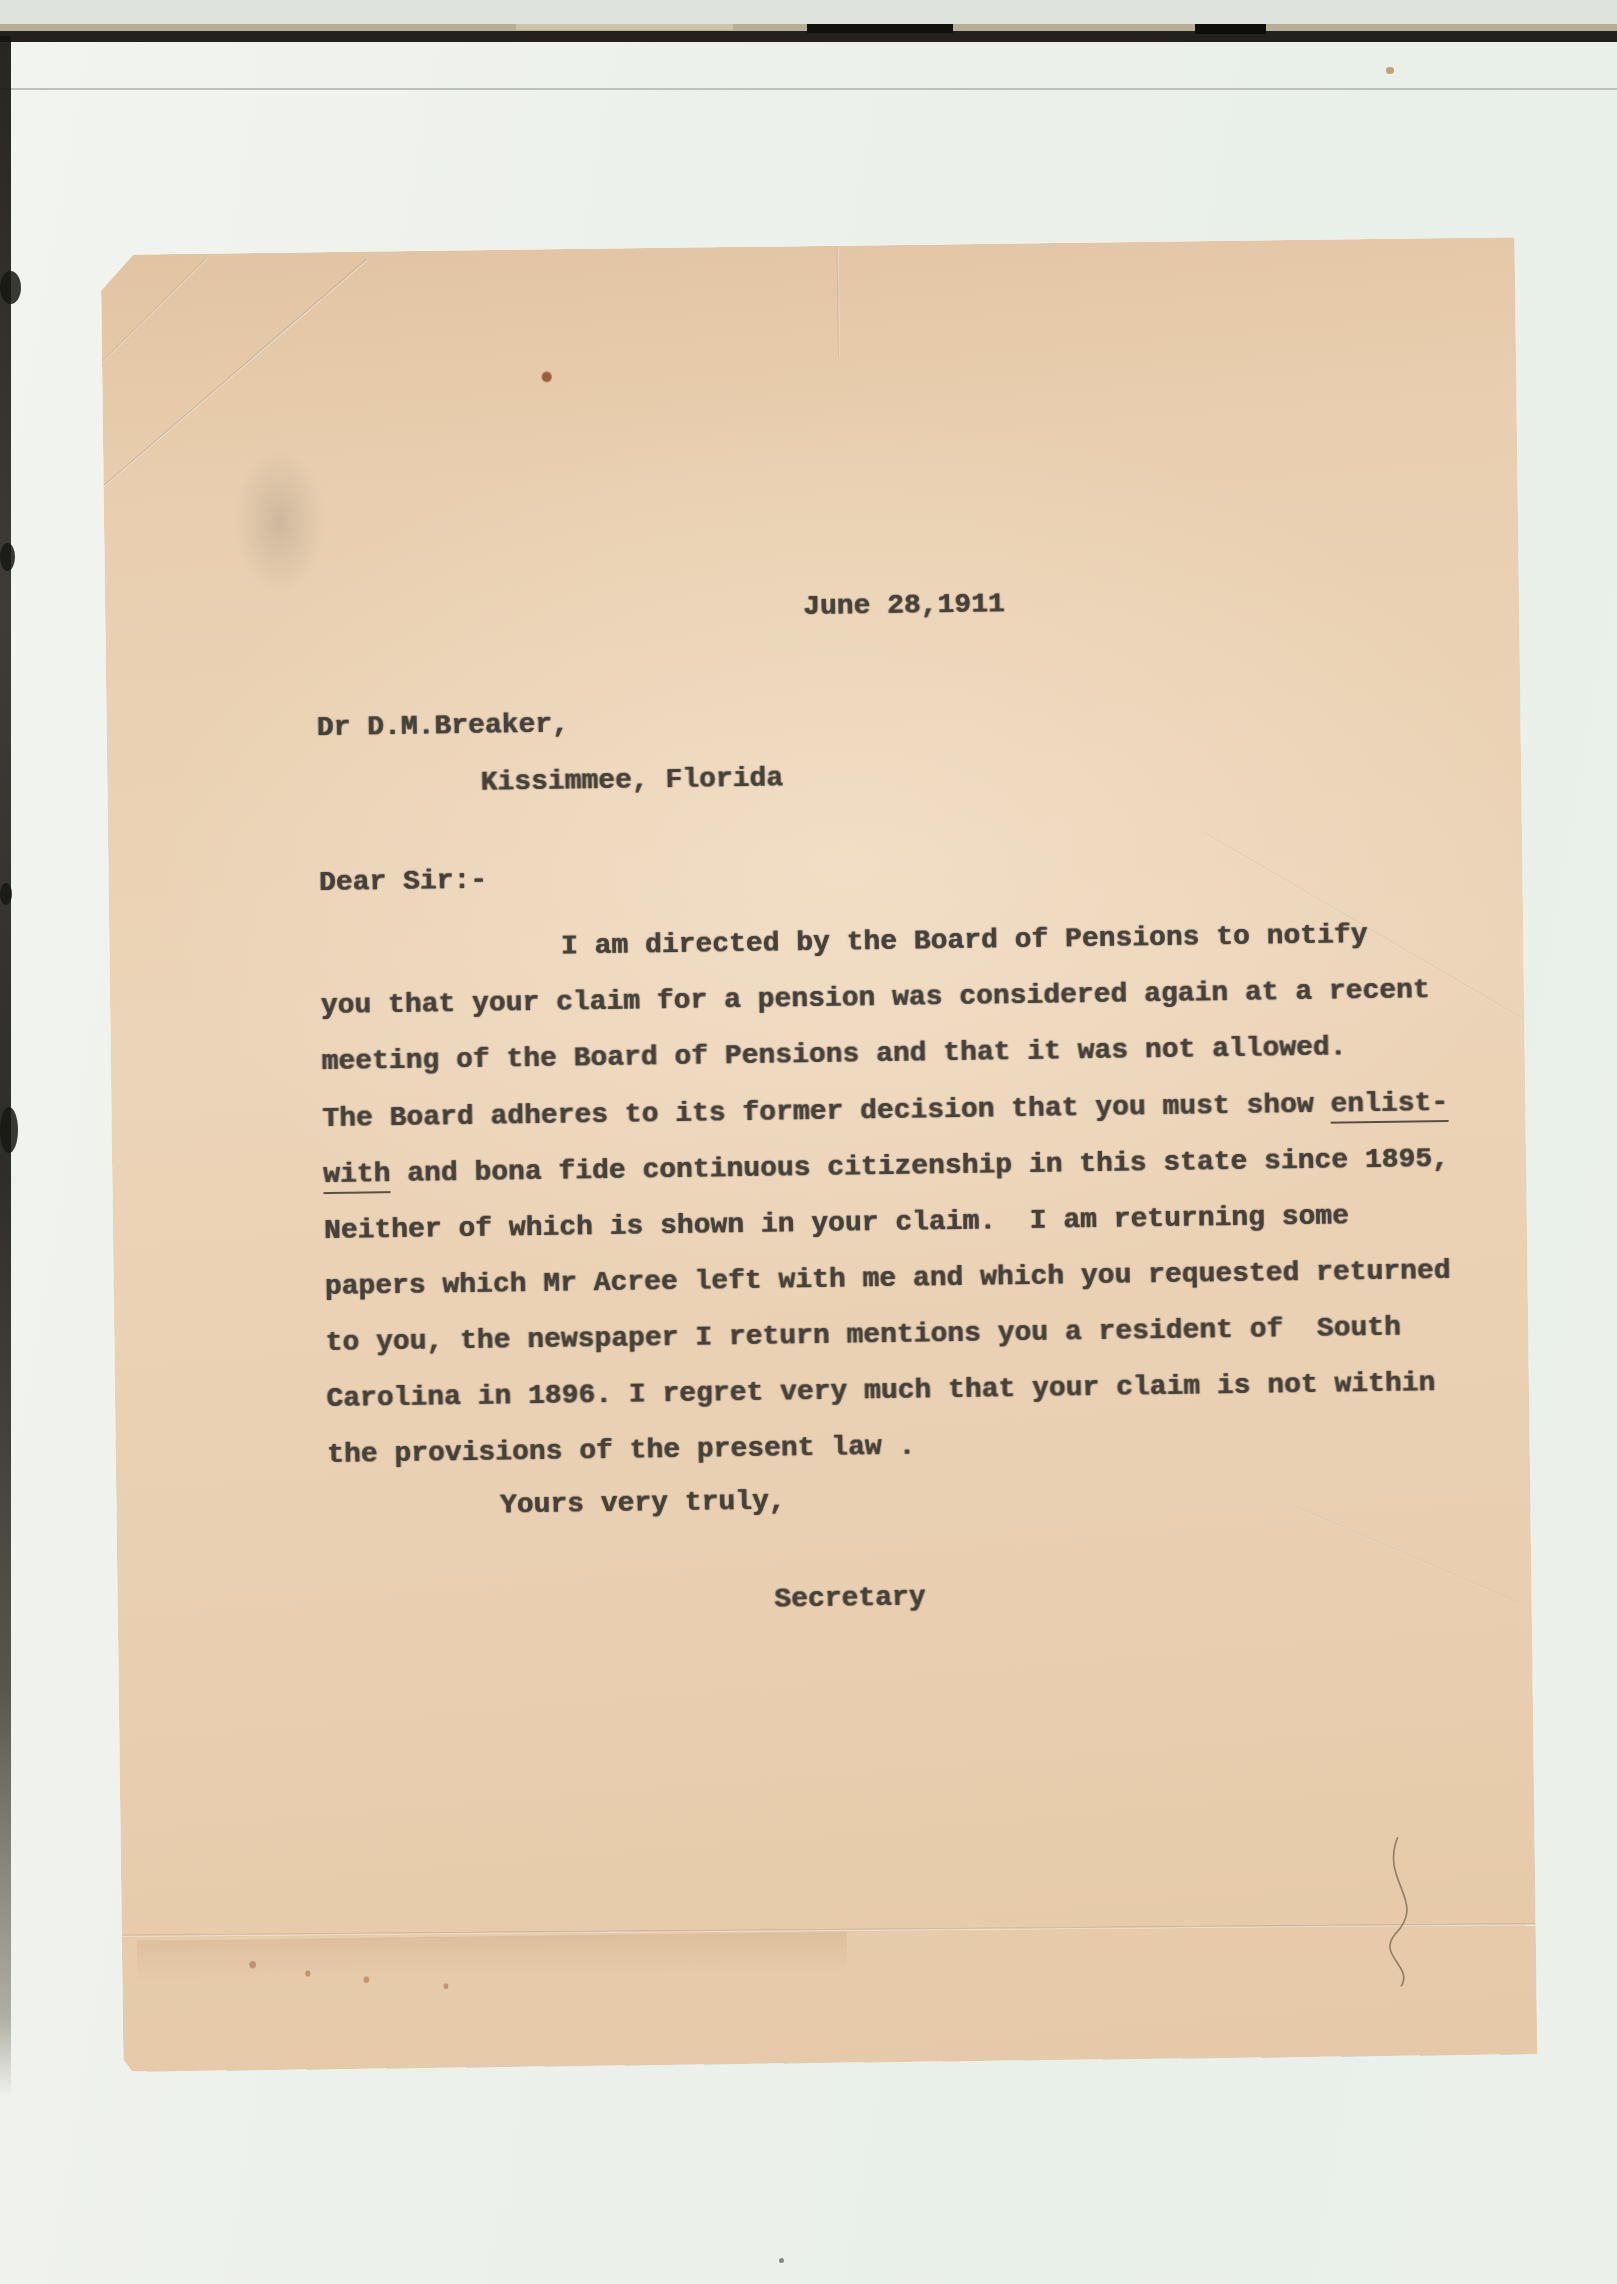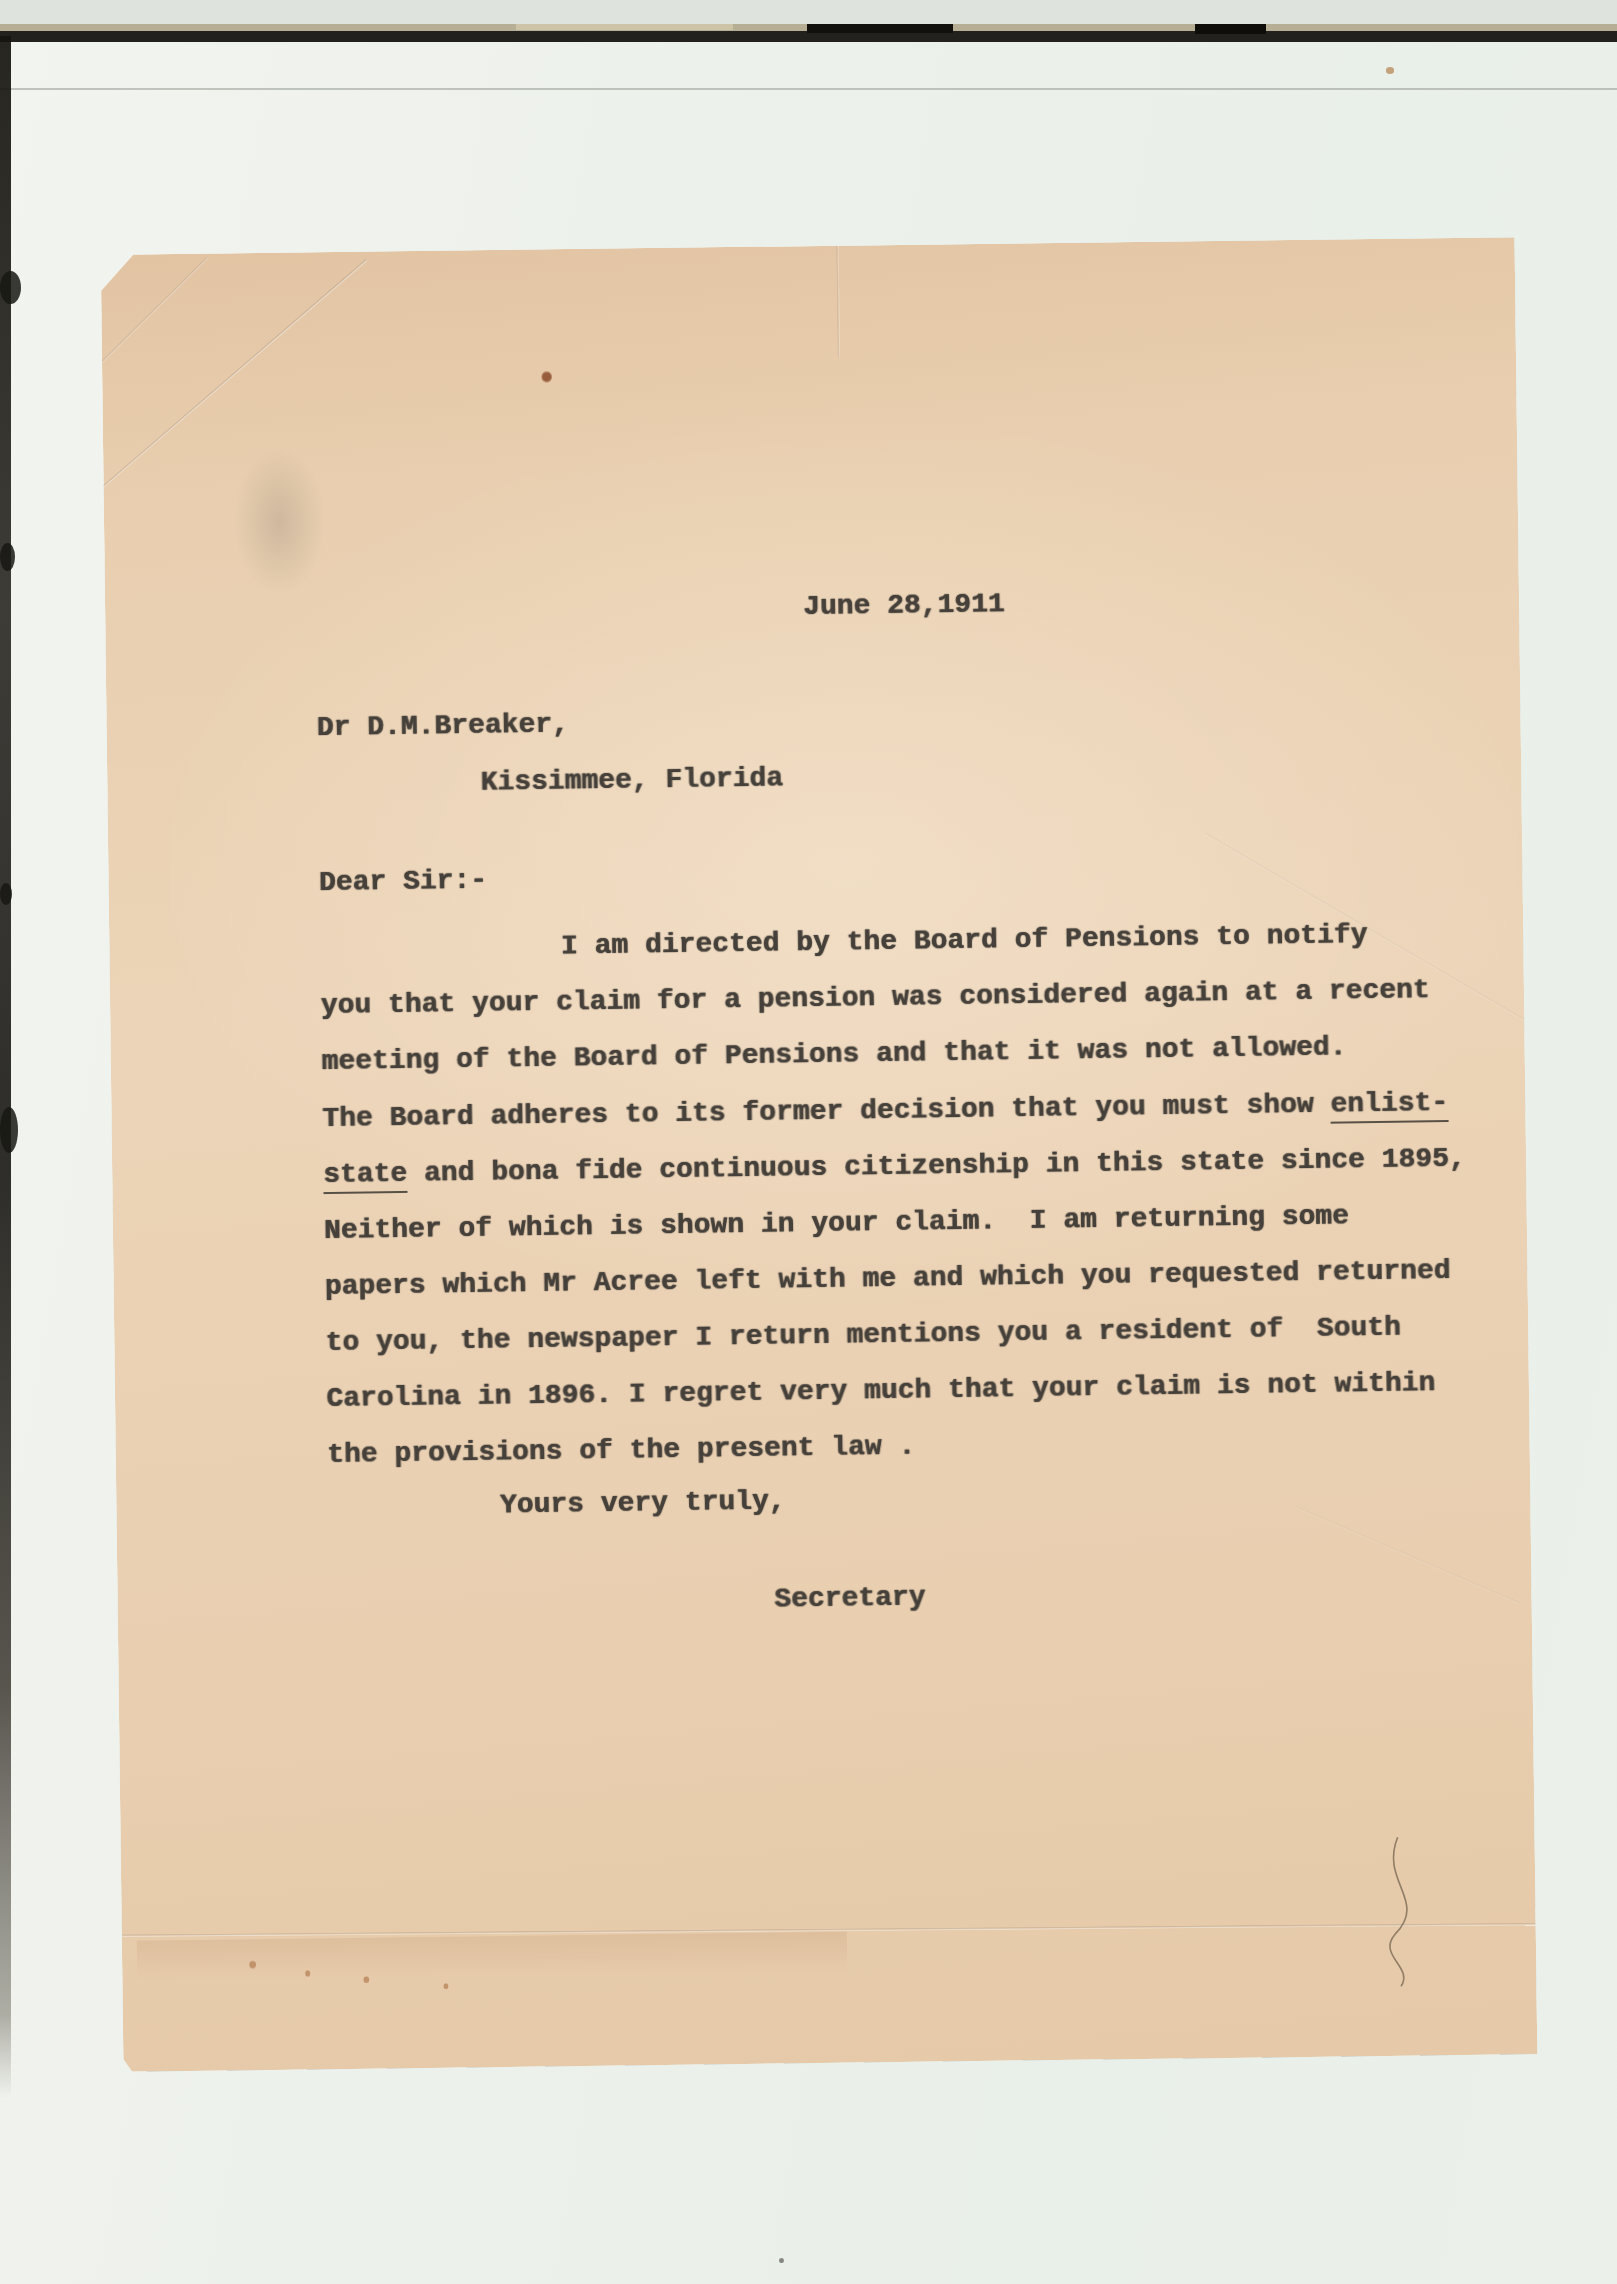--- a/index.html
+++ b/index.html
@@ -117,21 +117,21 @@
     <div class="text-layer">
       <div class="line l-date">June 28,1911</div>
       <div class="line l-rec1">Dr D.M.Breaker,</div>
       <div class="line l-rec2">Kissimmee, Florida</div>
       <div class="line l-sal">Dear Sir:-</div>
 
       <div class="line b1">I am directed by the Board of Pensions to notify</div>
       <div class="line b2">you that your claim for a pension was considered again at a recent</div>
       <div class="line b3">meeting of the Board of Pensions and that it was not allowed.</div>
       <div class="line b4"><span>The Board adheres to its former decision that you must show </span><span class="u">enlist-</span></div>
-      <div class="line b5"><span class="u">state</span><span> and bona fide continuous citizenship in this state since 1895,</span></div>
+      <div class="line b5"><span class="u">with</span><span> and bona fide continuous citizenship in this state since 1895,</span></div>
       <div class="line b6">Neither of which is shown in your claim.  I am returning some</div>
       <div class="line b7">papers which Mr Acree left with me and which you requested returned</div>
       <div class="line b8">to you, the newspaper I return mentions you a resident of  South</div>
       <div class="line b9">Carolina in 1896. I regret very much that your claim is not within</div>
       <div class="line b10">the provisions of the present law .</div>
 
       <div class="line l-close">Yours very truly,</div>
       <div class="line l-sign">Secretary</div>
     </div>
   </div>

